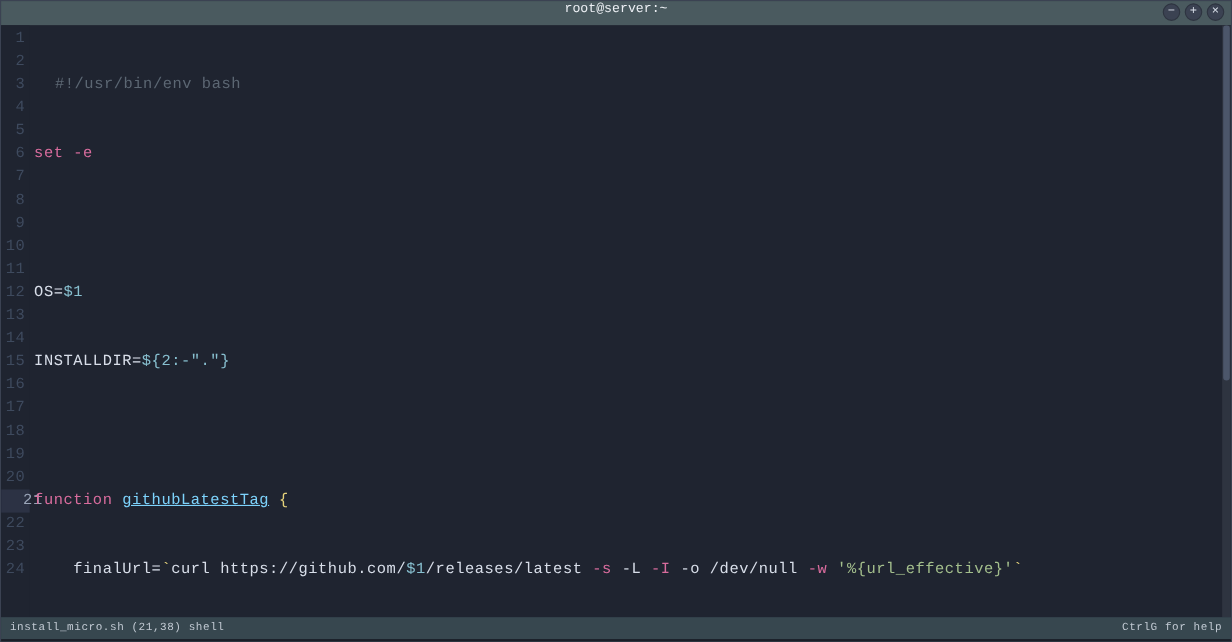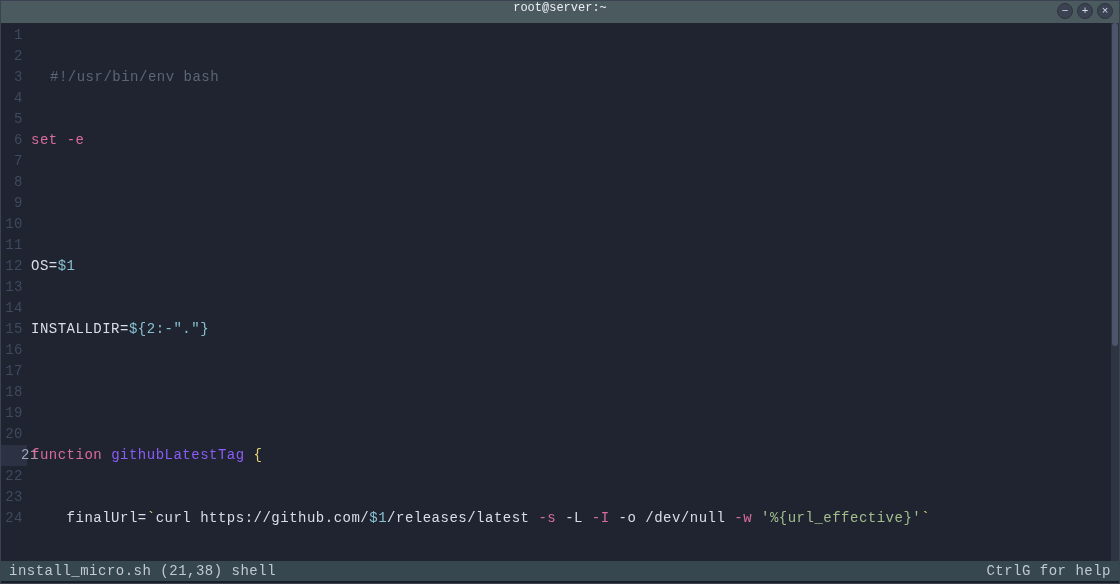--- a/index.html
+++ b/index.html
@@ -81,21 +81,21 @@
     white-space: pre;
     font-size: 14px;
     line-height: 21px;
     letter-spacing: 0.5px;
     position: relative;
   }
   .code .row { height: 21px; }
 
   .cmt   { color: #5c6773; margin-left: 19px; }
   .kw    { color: #d86c9d; }
-  .fn    { color: #8b5cf6; }
+  .fn    { color: #7dd3fc; text-decoration: underline; }
   .str   { color: #a3be8c; text-align: right; }
   .var   { color: #88c0d0; }
   .flag  { color: #d86c9d; }
   .sym   { color: #e5d27a; }
   .txt   { color: #d8dee9; }
   .op    { color: #d8dee9; }
 
   .scrollbar {
     position: absolute;
     right: 0;
@@ -115,21 +115,21 @@
   }
 
   .statusbar {
     height: 22px;
     background: #37474f;
     color: #c1c9d2;
     display: flex;
     align-items: center;
     justify-content: space-between;
     padding: 0 8px;
-    font-size: 14px;
+    font-size: 10px;
     letter-spacing: 0.5px;
     border-bottom: 2px solid #1a1e27;
   }
 </style>
 </head>
 <body>
 
 <div class="window">
 
   <div class="titlebar">

